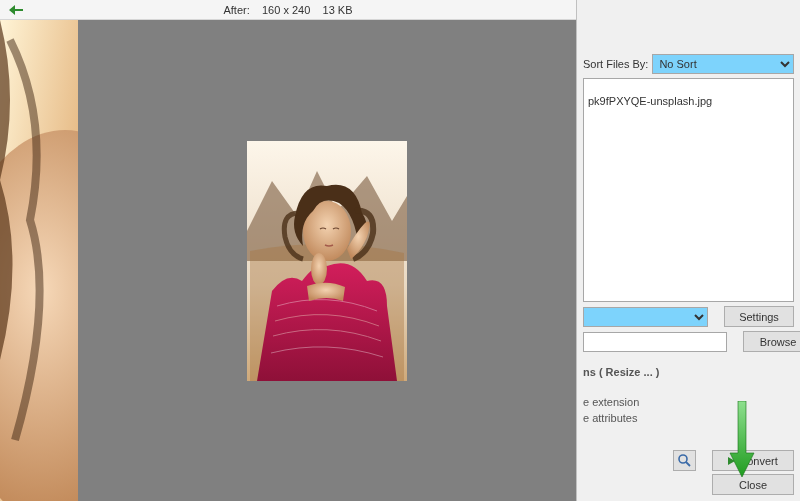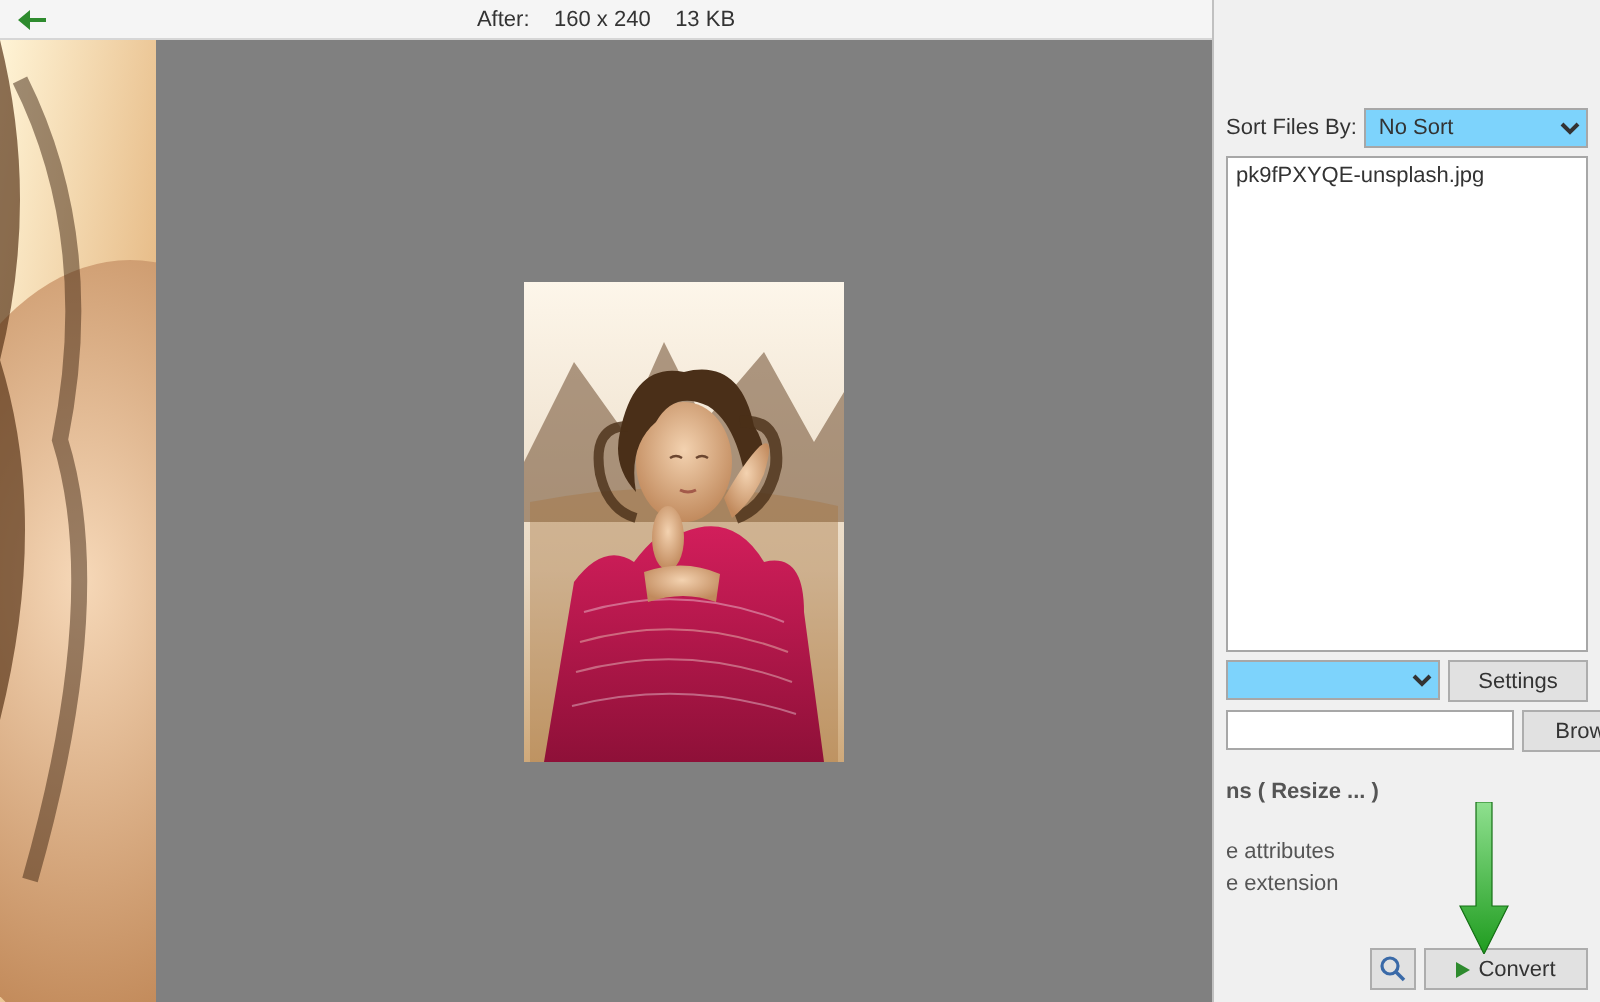--- a/index.html
+++ b/index.html
@@ -1,34 +1,34 @@
 <!DOCTYPE html>
 <html><head>
 <meta charset="utf-8">
 <style>
   * { box-sizing: border-box; margin: 0; padding: 0; font-family: "Segoe UI", Tahoma, sans-serif; font-size: 11px; color: #333; }
   html, body { width: 800px; height: 501px; overflow: hidden; background: #fff; }
   .root { display: flex; flex-direction: row; width: 800px; height: 501px; }
   .left-col { width: 606px; height: 501px; display: flex; flex-direction: column; }
-  .right-col { width: 194px; height: 501px; border-left: 1px solid #c0c0c0; background: #f0f0f0; display: flex; flex-direction: column; padding: 4px 6px 6px 6px; gap: 4px; position: relative; }
+  .right-col { width: 224px; height: 501px; border-left: 1px solid #c0c0c0; background: #f0f0f0; display: flex; flex-direction: column; padding: 4px 6px 6px 6px; gap: 4px; position: relative; }
   .info-bar { height: 20px; background: #f5f5f5; border-bottom: 1px solid #d6d6d6; display: flex; align-items: center; justify-content: center; position: relative; }
   .back-arrow { position: absolute; left: 8px; top: 2px; width: 16px; height: 16px; color: #2e8b2e; display:flex; align-items:center; justify-content:center; cursor:pointer;}
   .info-text { font-size: 11px; color: #333; }
   .preview-split { flex: 1; display: flex; }
   .preview-left { width: 78px; height: 481px; overflow:hidden; }
   .preview-right { flex:1; background:#808080; display:flex; align-items:center; justify-content:center; }
   .photo-before { width:78px; height:481px; }
   .photo-after { width:160px; height:240px; }
   .right-spacer-top { height: 46px; }
   .sort-row { display:flex; align-items:center; gap:4px; }
   .lbl { white-space: nowrap; }
   .select { flex:1; height:20px; border:1px solid #a7a7a7; background:#7dd3fc; font-size:11px; padding:0 2px; }
-  .file-list { flex:1; min-height:200px; background:#fff; border:1px solid #a7a7a7; padding:2px 4px; overflow:hidden; }
+  .file-list { flex:1; min-height:200px; background:#fff; border:1px solid #a7a7a7; padding:15px 4px; overflow:hidden; }
   .file-list-item { height:15px; line-height:15px; white-space:nowrap; text-overflow:clip; }
-  .row { display:flex; gap:4px; align-items:flex-start; }
+  .row { display:flex; gap:16px; align-items:center; }
   .btn { height:21px; border:1px solid #adadad; background:#e1e1e1; padding:0 8px; display:flex; align-items:center; justify-content:center; cursor:pointer; min-width:70px; }
   .btn-wide { min-width:112px; }
   .input-text { height:20px; border:1px solid #a7a7a7; background:#fff; flex:1; }
   .frag-label { color:#555; white-space:nowrap; overflow:hidden; }
   .bottom-cluster { display:flex; flex-direction:column; gap:3px; align-items:flex-end; }
   .icon-btn { width:23px; height:21px; border:1px solid #adadad; background:#e1e1e1; display:flex; align-items:center; justify-content:center; cursor:pointer; }
   .convert-btn { display:flex; align-items:center; gap:4px; min-width:82px; }
   .play-icon { width:0; height:0; border-left:7px solid #2e8b2e; border-top:4px solid transparent; border-bottom:4px solid transparent; }
   .arrow-annotation { position:absolute; pointer-events:none; }
   
@@ -142,38 +142,41 @@
         </div>
     </div>
 
     <div style="height:6px"></div>
 
     <div class="row" style="justify-content:space-between">
       <span class="frag-label" style="font-weight:bold">ns ( Resize ... )</span>
     </div>
 
     <div style="height:10px"></div>
+    <span class="frag-label">e extension</span>
     <span class="frag-label">e attributes</span>
-    <span class="frag-label">e extension</span>
 
     <div style="flex:0 0 18px"></div>
 
     <div class="bottom-cluster">
       <div class="row">
         <div class="icon-btn">
           <svg width="13" height="13" viewBox="0 0 13 13">
               <circle cx="5" cy="5" r="4" stroke="#3a6aa8" stroke-width="1.6" fill="none"></circle>
               <line x1="8" y1="8" x2="12" y2="12" stroke="#3a6aa8" stroke-width="1.8"></line>
             </svg>
         </div>
         <div class="btn convert-btn">
           <span class="play-icon"></span>
           <span>Convert</span>
         </div>
       </div>
+      <div class="btn" style="min-width:82px">
+          <span>Close</span>
+        </div>
     </div>
 
     <svg class="arrow-annotation" style="right:44px; bottom:24px;" width="28" height="76" viewBox="0 0 28 76">
       <defs>
         <linearGradient id="ga" x1="0" y1="0" x2="0" y2="1">
           <stop offset="0%" stop-color="#8fe08f"></stop>
             <stop offset="100%" stop-color="#1f9c1f"></stop>
         </linearGradient>
       </defs>
       <path d="M10 0 L18 0 L18 52 L26 52 L14 76 L2 52 L10 52 Z" fill="url(#ga)" stroke="#157015" stroke-width="0.6"></path>

